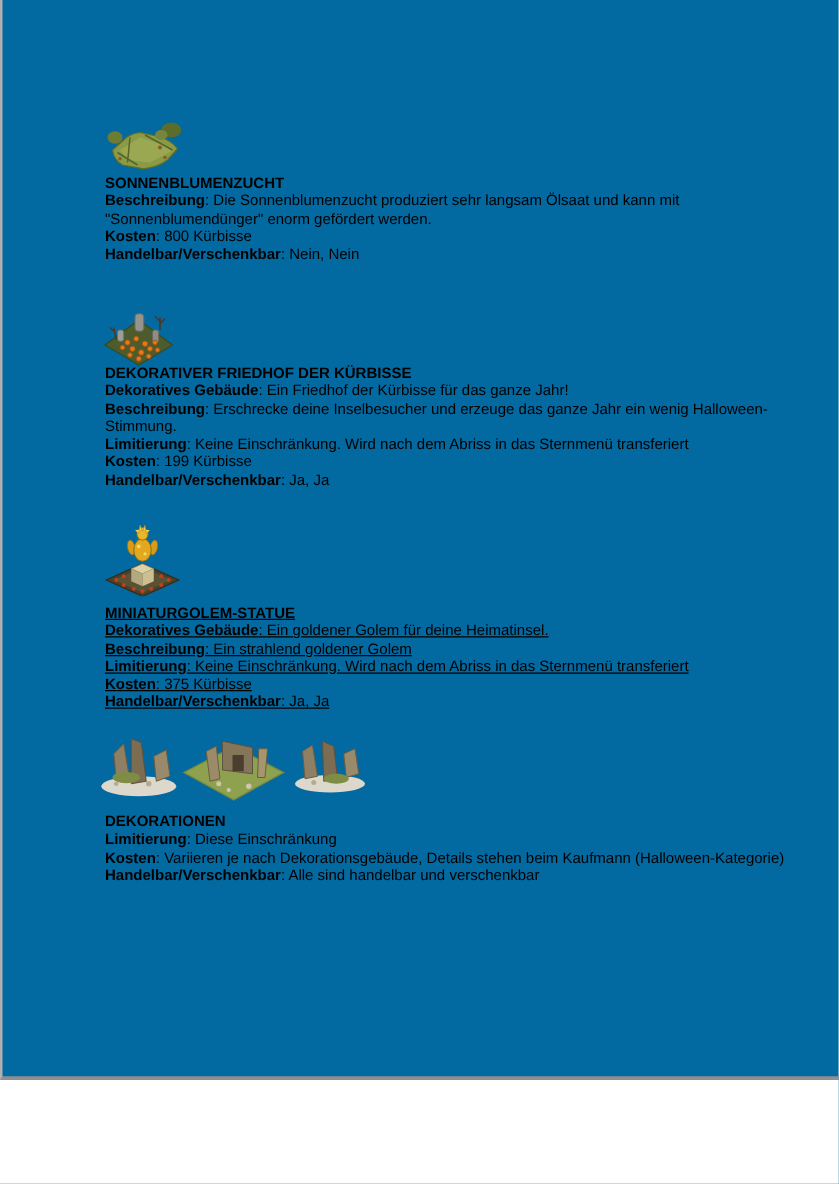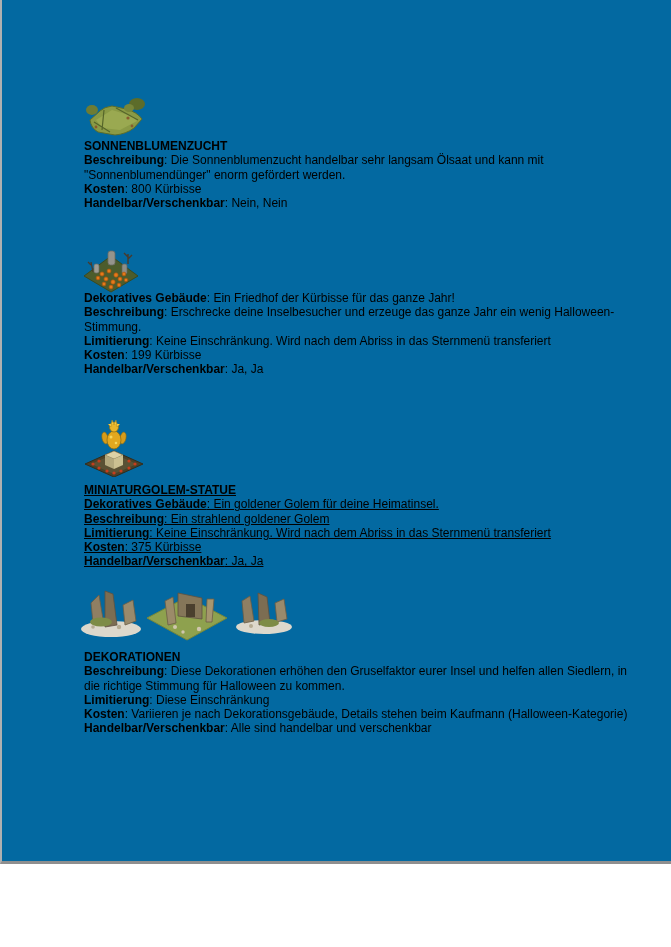--- a/index.html
+++ b/index.html
@@ -54,21 +54,21 @@
       <ellipse cx="10" cy="14" rx="6" ry="5" fill="#6d7c33"></ellipse>
       <ellipse cx="55" cy="8" rx="8" ry="6" fill="#5c6c2a"></ellipse>
       <ellipse cx="47" cy="12" rx="5" ry="4" fill="#77863a"></ellipse>
       <circle cx="46" cy="22" r="1.6" fill="#8a5a2e"></circle>
       <circle cx="14" cy="31" r="1.4" fill="#8a5a2e"></circle>
       <circle cx="50" cy="30" r="1.4" fill="#8a5a2e"></circle>
     </svg>
   </div>
   <div class="sec-text" style="top:139px;">
     <div class="sec-title">SONNENBLUMENZUCHT</div>
-    <div class="row"><span class="lbl">Beschreibung</span><span>: Die Sonnenblumenzucht handelbar sehr langsam Ölsaat und kann mit
+    <div class="row"><span class="lbl">Beschreibung</span><span>: Die Sonnenblumenzucht produziert sehr langsam Ölsaat und kann mit
 "Sonnenblumendünger" enorm gefördert werden.</span></div>
     <div class="row"><span class="lbl">Kosten</span><span>: 800 Kürbisse</span></div>
     <div class="row"><span class="lbl">Handelbar/Verschenkbar</span><span>: Nein, Nein</span></div>
   </div>
 
   <div class="sprite" style="left:80px; top:246px;">
     <svg width="58" height="48" viewBox="0 0 58 48">
       <path d="M29 10 L56 30 L29 46 L2 30 Z" fill="#4c5c2c" stroke="#3a4a20" stroke-width="1"></path>
       <path d="M46 8 L46 18 M46 11 L42 7 M46 13 L50 9" stroke="#4a3a2a" stroke-width="1.4" fill="none"></path>
       <path d="M9 16 L11 26 M9 19 L6 16" stroke="#4a3a2a" stroke-width="1.2" fill="none"></path>
@@ -85,20 +85,21 @@
         <circle cx="16" cy="32" r="1.9"></circle>
           <circle cx="42" cy="28" r="1.9"></circle>
           <circle cx="29" cy="41" r="2.0"></circle>
         <circle cx="22" cy="38" r="1.9"></circle>
           <circle cx="37" cy="39" r="1.9"></circle>
           <circle cx="44" cy="34" r="1.8"></circle>
       </g>
     </svg>
   </div>
   <div class="sec-text" style="top:291px;">
+    <div class="sec-title">DEKORATIVER FRIEDHOF DER KÜRBISSE</div>
     <div class="row"><span class="lbl">Dekoratives Gebäude</span><span>: Ein Friedhof der Kürbisse für das ganze Jahr!</span></div>
     <div class="row"><span class="lbl">Beschreibung</span><span>: Erschrecke deine Inselbesucher und erzeuge das ganze Jahr ein wenig Halloween-
 Stimmung.</span></div>
     <div class="row"><span class="lbl">Limitierung</span><span>: Keine Einschränkung. Wird nach dem Abriss in das Sternmenü transferiert</span></div>
     <div class="row"><span class="lbl">Kosten</span><span>: 199 Kürbisse</span></div>
     <div class="row"><span class="lbl">Handelbar/Verschenkbar</span><span>: Ja, Ja</span></div>
   </div>
 
   <div class="sprite" style="left:81px; top:417px;">
     <svg width="62" height="60" viewBox="0 0 62 60">
@@ -161,20 +162,18 @@
       <ellipse cx="185" cy="42" rx="28" ry="7" fill="#ddd8cc"></ellipse>
       <polygon points="163,16 171,11 175,36 165,38" fill="#8f7f63" stroke="#6b5d45" stroke-width="0.8"></polygon>
       <polygon points="179,8 188,12 191,38 180,40" fill="#7c6d52" stroke="#5e5240" stroke-width="0.8"></polygon>
       <polygon points="196,18 205,14 208,34 198,37" fill="#998a6c" stroke="#6b5d45" stroke-width="0.8"></polygon>
       <ellipse cx="190" cy="38" rx="10" ry="4" fill="#7e8c46"></ellipse>
       <circle cx="172" cy="41" r="2" fill="#b5ab93"></circle>
     </svg>
   </div>
   <div class="sec-text" style="top:650px;">
     <div class="sec-title">DEKORATIONEN</div>
-    <div class="row"><span class="lbl">Beschreibung</span><span>: Diese Dekorationen erhöhen den Gruselfaktor eurer Insel und helfen allen Siedlern, in
-die richtige Stimmung für Halloween zu kommen.</span></div>
     <div class="row"><span class="lbl">Limitierung</span><span>: Diese Einschränkung</span></div>
     <div class="row"><span class="lbl">Kosten</span><span>: Variieren je nach Dekorationsgebäude, Details stehen beim Kaufmann (Halloween-Kategorie)</span></div>
     <div class="row"><span class="lbl">Handelbar/Verschenkbar</span><span>: Alle sind handelbar und verschenkbar</span></div>
   </div>
 
 </div>
 
 </body></html>

